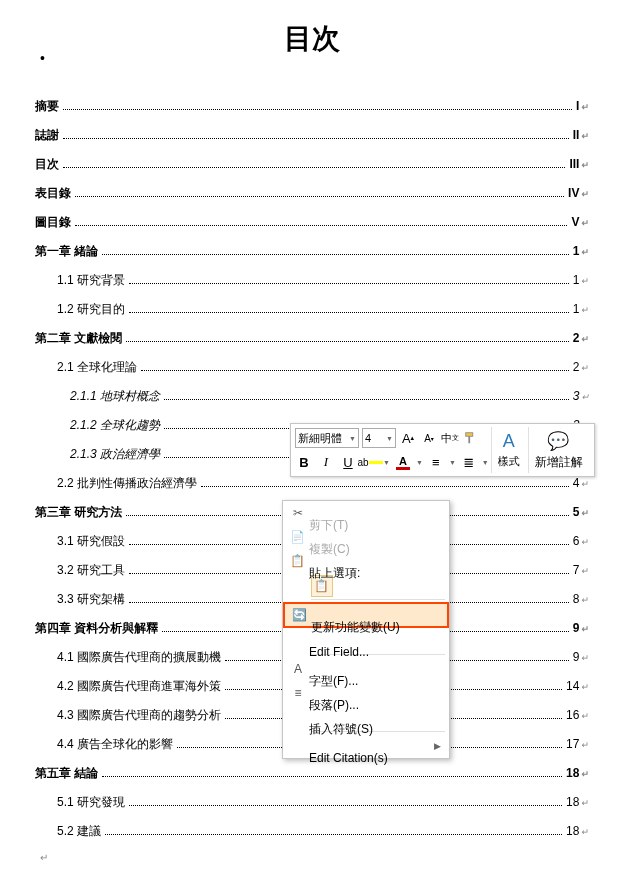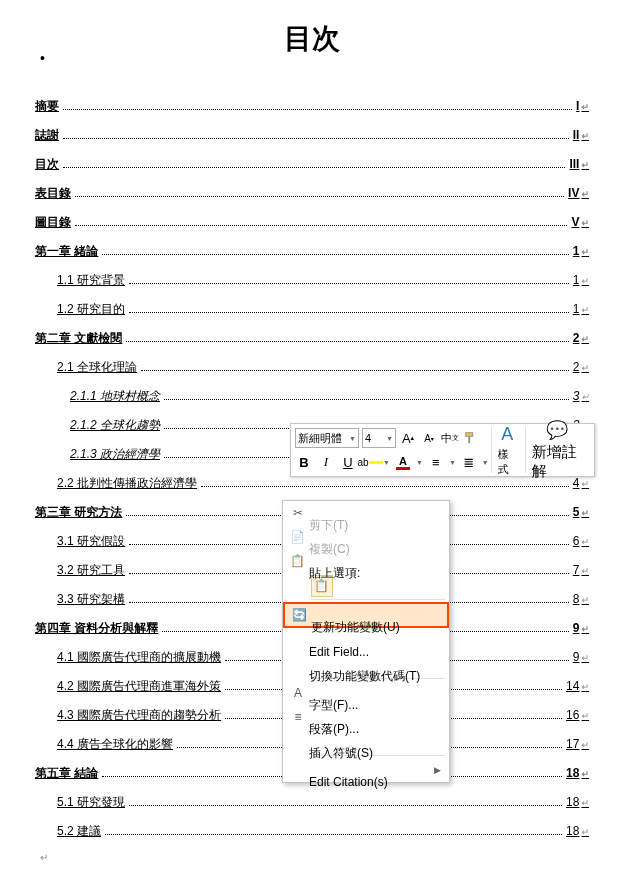--- a/index.html
+++ b/index.html
@@ -25,21 +25,20 @@
       margin-bottom: 8px;
     }
     .title-mark {
       position: absolute;
       top: 50px;
       left: 40px;
       font-size: 14px;
     }
     .toc-section {
       margin: 40px 15px 0 15px;
-      text-decoration: underline;
     }
     .toc-line {
       display: flex;
       align-items: baseline;
       font-size: 12px;
       margin-bottom: 12px;
       position: relative;
     }
     .toc-line.level1 {
       font-weight: bold;
@@ -436,21 +435,21 @@
       <div class="mini-btn">≣</div>
       <span class="dropdown-arrow">▼</span>
     </div>
   </div>
   <div class="big-btn">
     <div class="big-btn-icon" style="color:#2a7ab9">A</div>
     <span>樣式</span>
   </div>
   <div class="big-btn">
     <div class="big-btn-icon" style="color:#7cb42c">💬</div>
-    <span style="font-size:15px">新增註解</span>
+    <span style="font-size:12px">新增註解</span>
   </div>
 </div>
 
 <div class="context-menu">
   <div class="menu-item disabled">
     <span class="menu-icon">✂</span>
     <span class="menu-text">剪下(T)</span>
   </div>
   <div class="menu-item disabled">
     <span class="menu-icon">📄</span>
@@ -465,24 +464,20 @@
   </div>
   <div class="menu-sep"></div>
   <div class="menu-item highlighted">
     <span class="menu-icon">🔄</span>
     <span class="menu-text">更新功能變數(U)</span>
   </div>
   <div class="menu-item">
     <span class="menu-icon"></span>
     <span class="menu-text">Edit Field...</span>
   </div>
-  <div class="menu-item">
-    <span class="menu-icon"></span>
-    <span class="menu-text">切換功能變數代碼(T)</span>
-  </div>
   <div class="menu-sep"></div>
   <div class="menu-item">
     <span class="menu-icon">A</span>
     <span class="menu-text">字型(F)...</span>
   </div>
   <div class="menu-item">
     <span class="menu-icon">≡</span>
     <span class="menu-text">段落(P)...</span>
   </div>
   <div class="menu-item">

